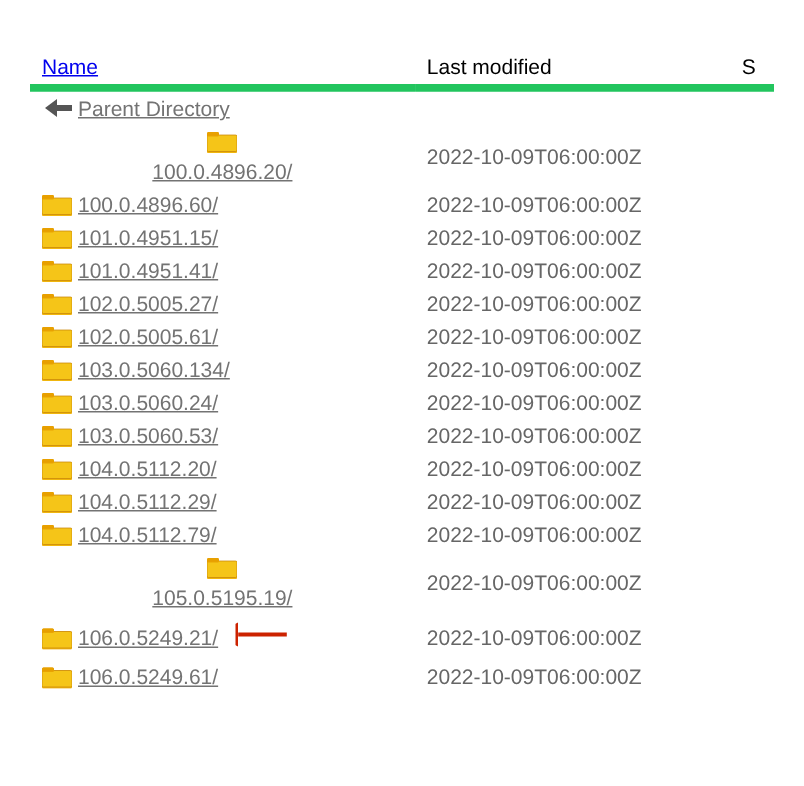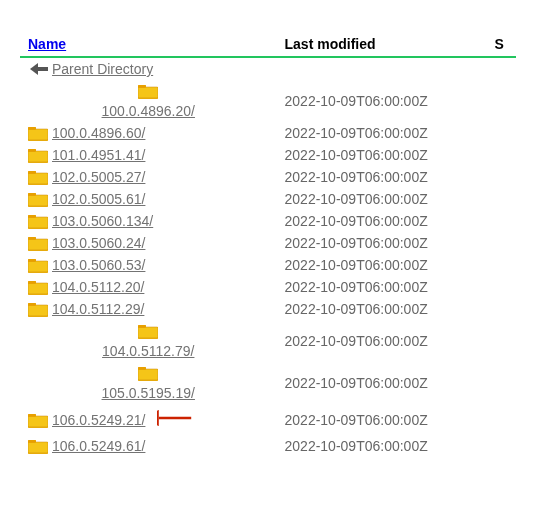--- a/index.html
+++ b/index.html
@@ -20,22 +20,22 @@
       margin-bottom: 16px;
       color: #000;
     }
     table {
       border-collapse: collapse;
       width: 100%;
     }
     thead tr th {
       text-align: left;
       padding: 4px 8px;
-      border-bottom: 2px solid #22c55e;
-      font-weight: bold;
+      border-bottom: 5px solid #22c55e;
+      font-weight: normal;
       color: #000;
     }
     thead tr th a {
       color: #00e;
       text-decoration: underline;
     }
     tbody tr td {
       padding: 3px 8px;
       vertical-align: middle;
       white-space: nowrap;
@@ -145,20 +145,36 @@
       <tr>
     <td style="display:flex;align-items:center;gap:4px;">
       <span class="folder-icon"><svg viewBox="0 0 20 16" xmlns="http://www.w3.org/2000/svg">
     <rect x="0" y="4" width="20" height="12" rx="1" fill="#e8a000"></rect>
     <rect x="0" y="4" width="20" height="12" rx="1" fill="#f5c518" opacity="0.6"></rect>
     <rect x="0" y="2" width="8" height="4" rx="1" fill="#e8a000"></rect>
     <rect x="0" y="4" width="20" height="11" rx="1" fill="#f5c518"></rect>
     <rect x="0" y="4" width="20" height="11" rx="1" fill="none" stroke="#c8860a" stroke-width="0.5"></rect>
     <rect x="0" y="2" width="8" height="3" rx="1" fill="#e8a000" opacity="0.9"></rect>
   </svg></span>
+      <a href="101.0.4951.15/" class="entry-link">101.0.4951.15/</a>
+
+    </td>
+    <td style="color:#666;">2022-10-09T06:00:00Z</td>
+    <td></td>
+  </tr>
+      <tr>
+    <td style="display:flex;align-items:center;gap:4px;">
+      <span class="folder-icon"><svg viewBox="0 0 20 16" xmlns="http://www.w3.org/2000/svg">
+    <rect x="0" y="4" width="20" height="12" rx="1" fill="#e8a000"></rect>
+    <rect x="0" y="4" width="20" height="12" rx="1" fill="#f5c518" opacity="0.6"></rect>
+    <rect x="0" y="2" width="8" height="4" rx="1" fill="#e8a000"></rect>
+    <rect x="0" y="4" width="20" height="11" rx="1" fill="#f5c518"></rect>
+    <rect x="0" y="4" width="20" height="11" rx="1" fill="none" stroke="#c8860a" stroke-width="0.5"></rect>
+    <rect x="0" y="2" width="8" height="3" rx="1" fill="#e8a000" opacity="0.9"></rect>
+  </svg></span>
       <a href="101.0.4951.41/" class="entry-link">101.0.4951.41/</a>
 
     </td>
     <td style="color:#666;">2022-10-09T06:00:00Z</td>
     <td></td>
   </tr>
       <tr>
     <td style="display:flex;align-items:flex-end;gap:4px;">
       <span class="folder-icon"><svg viewBox="0 0 20 16" xmlns="http://www.w3.org/2000/svg">
     <rect x="0" y="4" width="20" height="12" rx="1" fill="#e8a000"></rect>
@@ -264,21 +280,21 @@
     <rect x="0" y="4" width="20" height="11" rx="1" fill="none" stroke="#c8860a" stroke-width="0.5"></rect>
     <rect x="0" y="2" width="8" height="3" rx="1" fill="#e8a000" opacity="0.9"></rect>
   </svg></span>
       <a href="104.0.5112.29/" class="entry-link">104.0.5112.29/</a>
 
     </td>
     <td style="color:#666;">2022-10-09T06:00:00Z</td>
     <td></td>
   </tr>
       <tr>
-    <td style="display:flex;align-items:center;gap:4px;flex-direction:column;">
+    <td style="display:flex;align-items:center;gap:4px;">
       <span class="folder-icon"><svg viewBox="0 0 20 16" xmlns="http://www.w3.org/2000/svg">
     <rect x="0" y="4" width="20" height="12" rx="1" fill="#e8a000"></rect>
     <rect x="0" y="4" width="20" height="12" rx="1" fill="#f5c518" opacity="0.6"></rect>
     <rect x="0" y="2" width="8" height="4" rx="1" fill="#e8a000"></rect>
     <rect x="0" y="4" width="20" height="11" rx="1" fill="#f5c518"></rect>
     <rect x="0" y="4" width="20" height="11" rx="1" fill="none" stroke="#c8860a" stroke-width="0.5"></rect>
     <rect x="0" y="2" width="8" height="3" rx="1" fill="#e8a000" opacity="0.9"></rect>
   </svg></span>
       <a href="104.0.5112.79/" class="entry-link">104.0.5112.79/</a>
 

